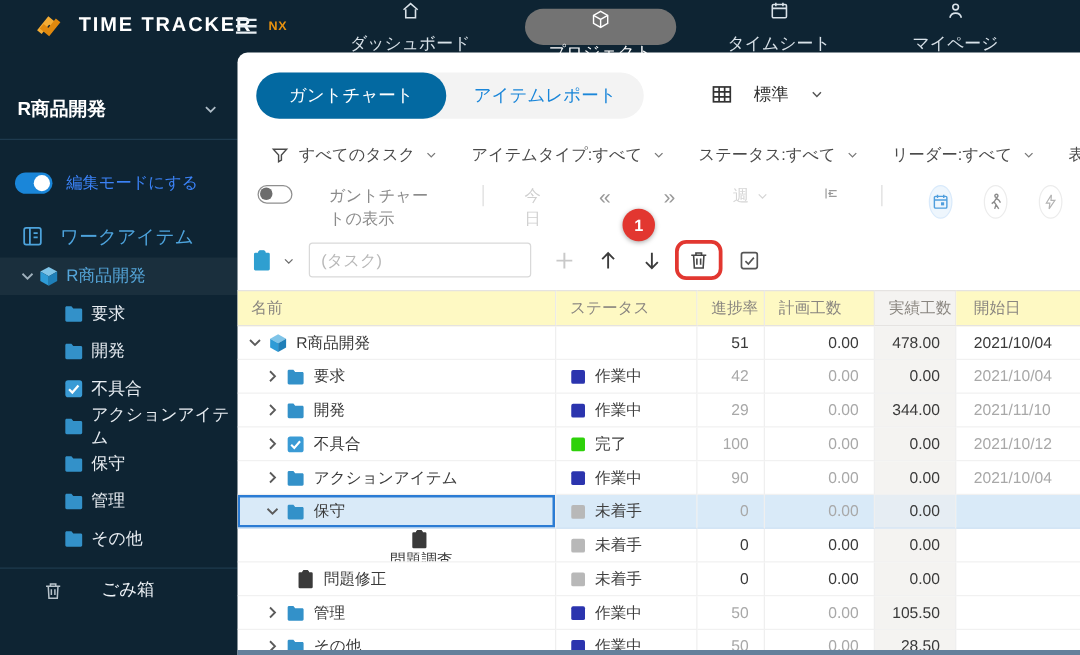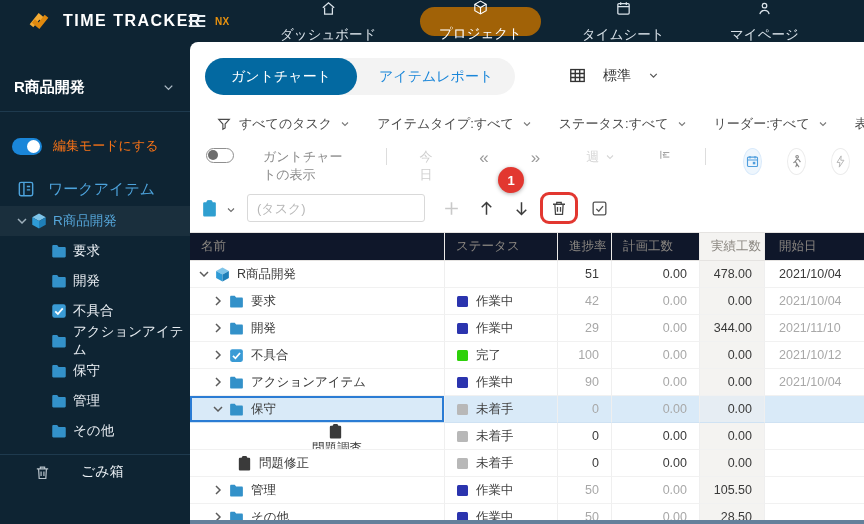--- a/index.html
+++ b/index.html
@@ -9,33 +9,33 @@
   
   .navbar { position:absolute; left:0; top:0; width:864px; height:42px; background:#0e2433; }
   .nav-abs { position:absolute; top:0; height:42px; display:flex; align-items:center; }
   .logo { left:24px; gap:9px; }
   .logo-mark { width:30px; height:30px; }
   .logo-text { color:#fff; font-size:16px; font-weight:bold; letter-spacing:1.5px; }
   .logo-suffix { color:#e8920f; font-size:10px; font-weight:bold; margin-left:4px; letter-spacing:.5px; }
   .hamburger { left:186px; width:22px; height:42px; color:#e7edf2; cursor:pointer; }
   .nav-item { gap:9px; color:#d9e2e9; font-size:13.5px; cursor:pointer;flex-direction:column; }
   .nav-item .ico { width:17px; height:17px; }
-  .nav-pill { background:#a16207; border-radius:15px; height:29px; padding:0 19px; color:#fff;justify-content:center; }
+  .nav-pill { background:#737373; border-radius:15px; height:29px; padding:0 19px; color:#fff; }
   .nav-pill .ico { color:#fff; }
 
   
   .sidebar { position:absolute; left:0; top:42px; width:190px; height:482px; background:#0e2433; color:#e9eef3; }
   .side-title-row { margin:36px 14px 0; display:flex; align-items:center; justify-content:space-between; }
   .side-title { color:#fff; font-size:15px; font-weight:bold; }
   .side-title-row .ico { width:15px; height:15px; color:#aebcc7; }
   .side-divider { height:1px; background:#1e3a4e; margin-top:14px; }
   .toggle-row { margin:20px 0 0 12px; display:flex; align-items:center; gap:11px; height:28px; cursor:pointer; }
   .switch-on { width:30px; height:17px; border-radius:9px; background:#1a86d9; position:relative; flex:none; }
   .switch-on::after { content:""; position:absolute; right:2px; top:2px; width:13px; height:13px; border-radius:50%; background:#fff; }
-  .toggle-label { font-size:13px; color:#f97316; }
+  .toggle-label { font-size:13px; color:#3b82f6; }
   .workitems-row { margin:16px 0 0 16px; display:flex; align-items:center; gap:12px; height:26px; color:#4da3dc; cursor:pointer; }
   .workitems-row .ico { width:20px; height:20px; }
   .workitems-label { font-size:15px; }
   .side-tree { margin-top:4px; }
   .tree-row { height:30px; display:flex; align-items:center; font-size:13.5px; cursor:pointer; }
   .tree-row.current { background:rgba(255,255,255,0.05); }
   .tree-row .exp { width:16px; height:16px; color:#9fb0bc; flex:none; }
   .tree-row .ico { width:18px; height:18px; margin-right:5px; flex:none; }
   .tree-label-proj { color:#55a6da; }
   .tree-label { color:#e9eef3; }
@@ -88,21 +88,21 @@
   .trash-btn { width:38px; height:32px; border:3px solid #e23730; border-radius:9px; display:flex; align-items:center; justify-content:center; margin-left:9px; color:#444; background:#fff; cursor:pointer; }
   .trash-btn .ico { width:18px; height:18px; }
   .tt-check { width:19px; height:19px; color:#555; margin-left:12px; cursor:pointer; }
 
   .badge { position:absolute; left:308px; top:125px; width:26px; height:26px; border-radius:50%; background:#e23730; color:#fff;
     font-size:13px; font-weight:bold; display:flex; align-items:center; justify-content:center; box-shadow:0 1px 4px rgba(0,0,0,.35); z-index:5; }
 
   
   .tbl { position:absolute; left:0; right:0; top:190px; bottom:0; overflow:hidden; }
   .grid-row { display:grid; grid-template-columns:255px 113px 54px 88px 65px 1fr; }
-  .hcell { height:29px; background:#0f172a; border-top:1px solid #e5e3e1; border-bottom:1px solid #e5e3e1;
+  .hcell { height:29px; background:#fef9c3; border-top:1px solid #e5e3e1; border-bottom:1px solid #e5e3e1;
     border-right:1px solid #eceae8; font-size:12.5px; color:#8a8680; display:flex; align-items:center; padding-left:11px; cursor:pointer; }
   .hcell:last-child { border-right:none; padding-left:14px; }
   .trow { cursor:pointer; }
   .cell { height:27px; border-right:1px solid #efefef; border-bottom:1px solid #f1f1f1; display:flex; align-items:center;
     font-size:12.5px; color:#3a3a3a; overflow:hidden; white-space:nowrap; }
   .cell:last-child { border-right:none; }
   .col-num { justify-content:flex-end; padding-right:12px; }
   .col-actual { background:#f4f3f1; }
   .col-start { padding-left:14px; }
   .muted { color:#a8a8a8; }

